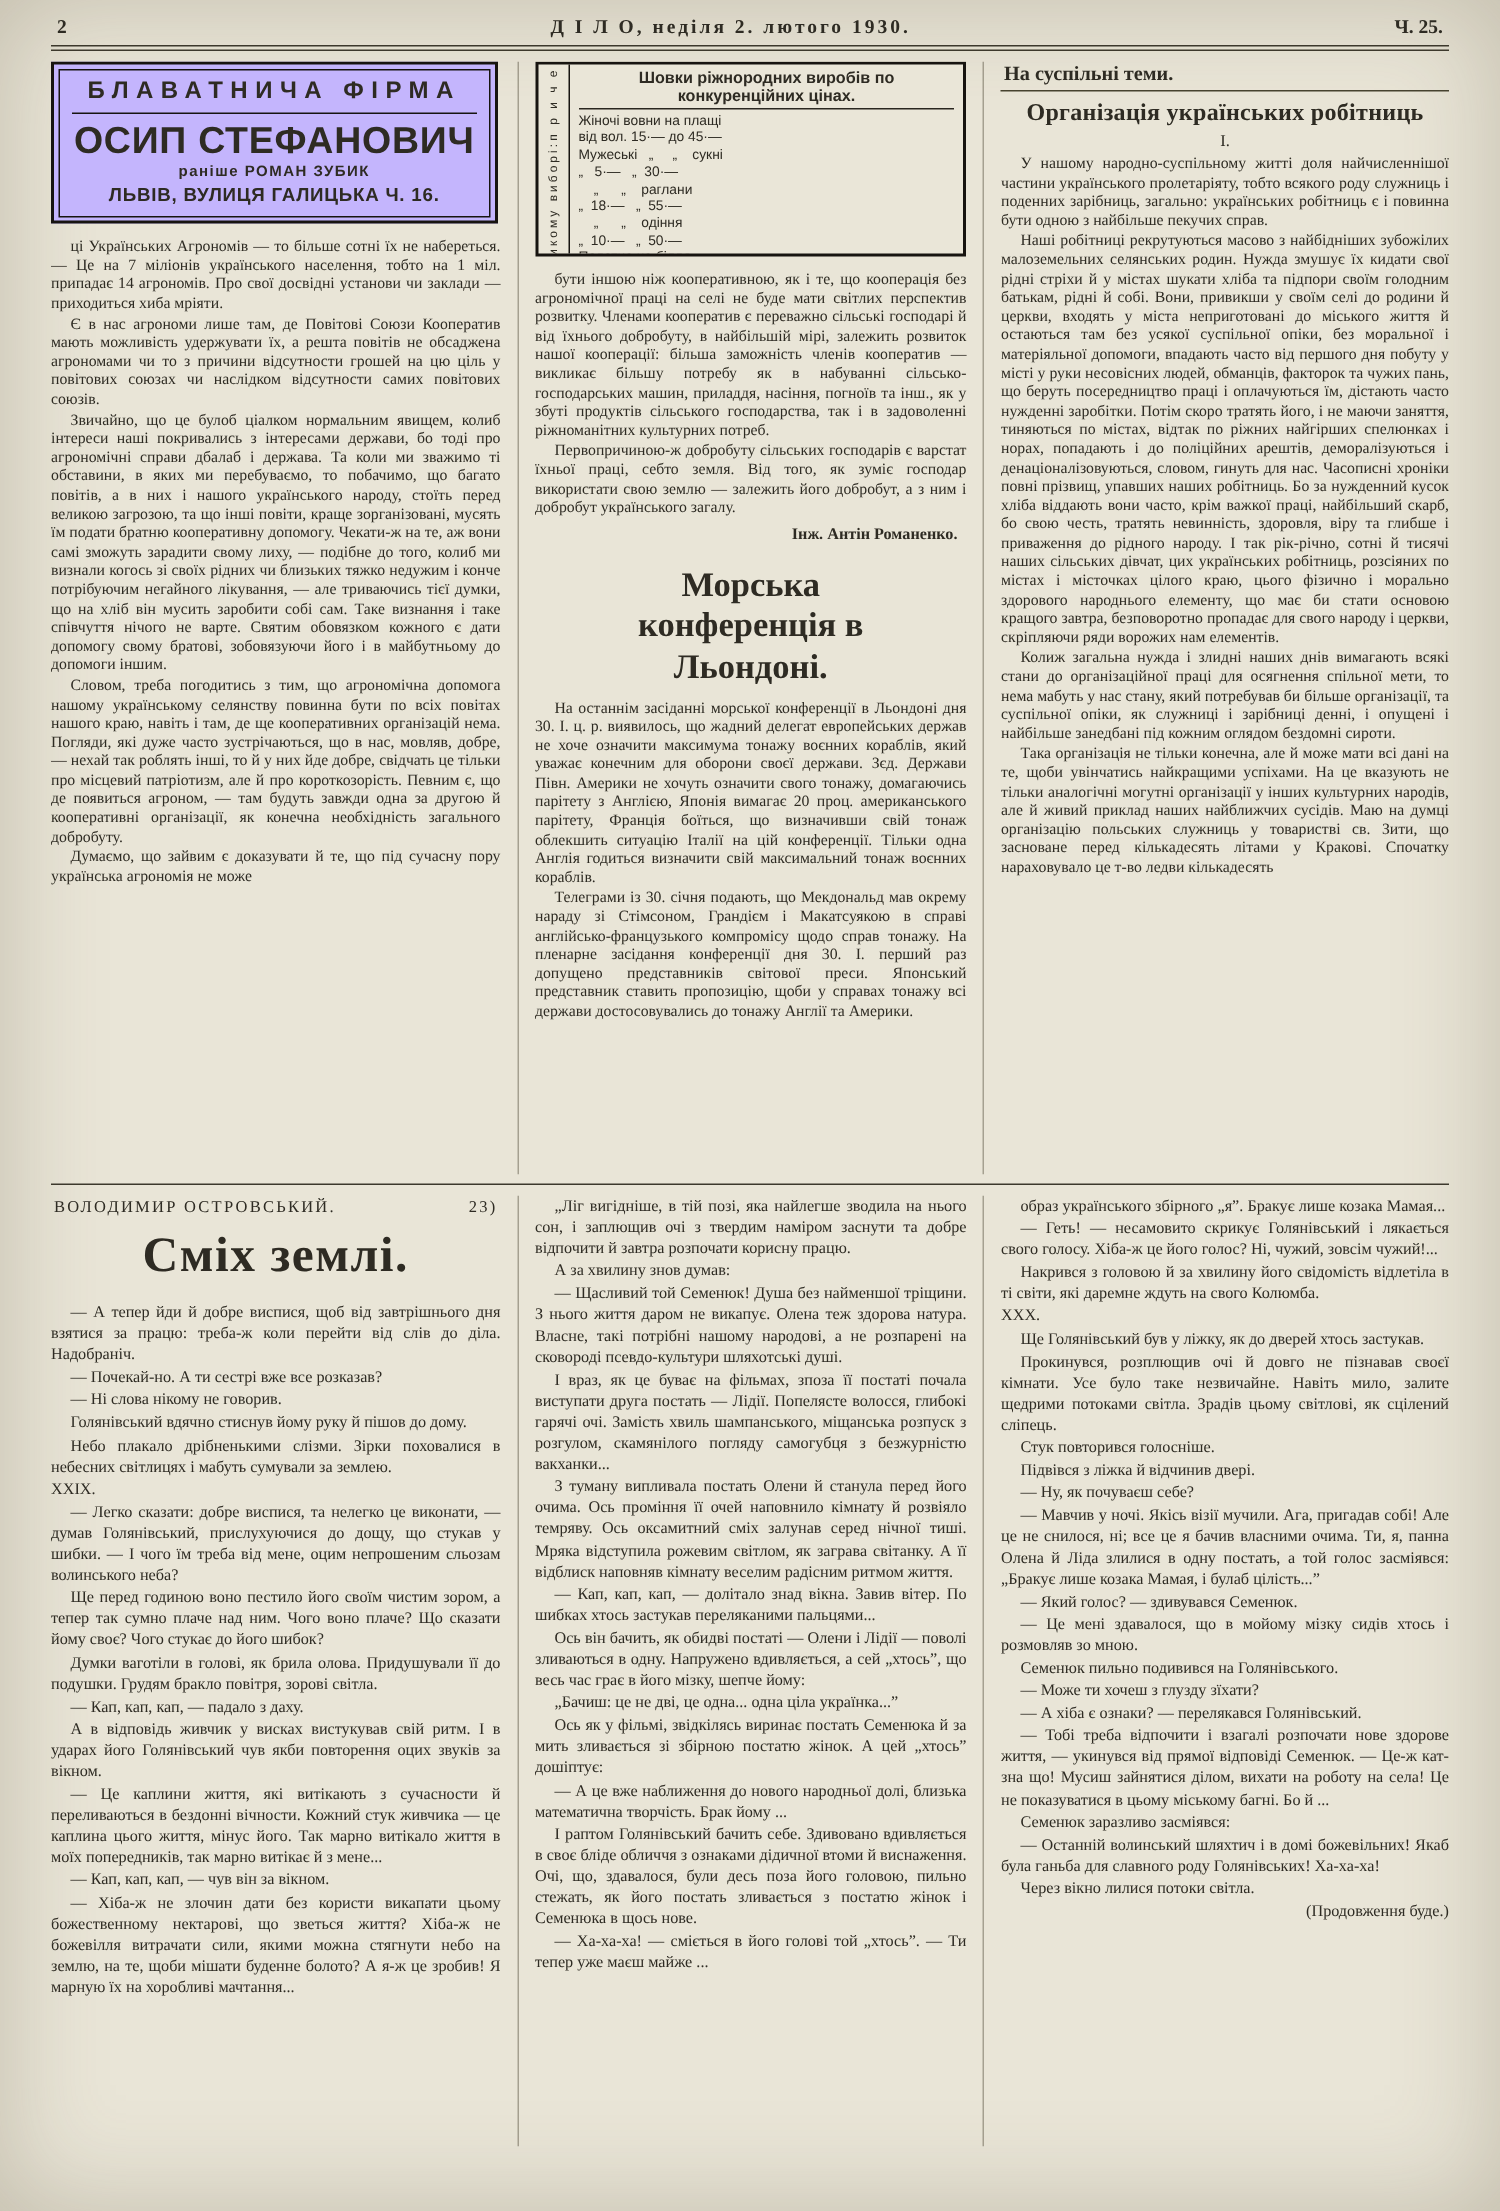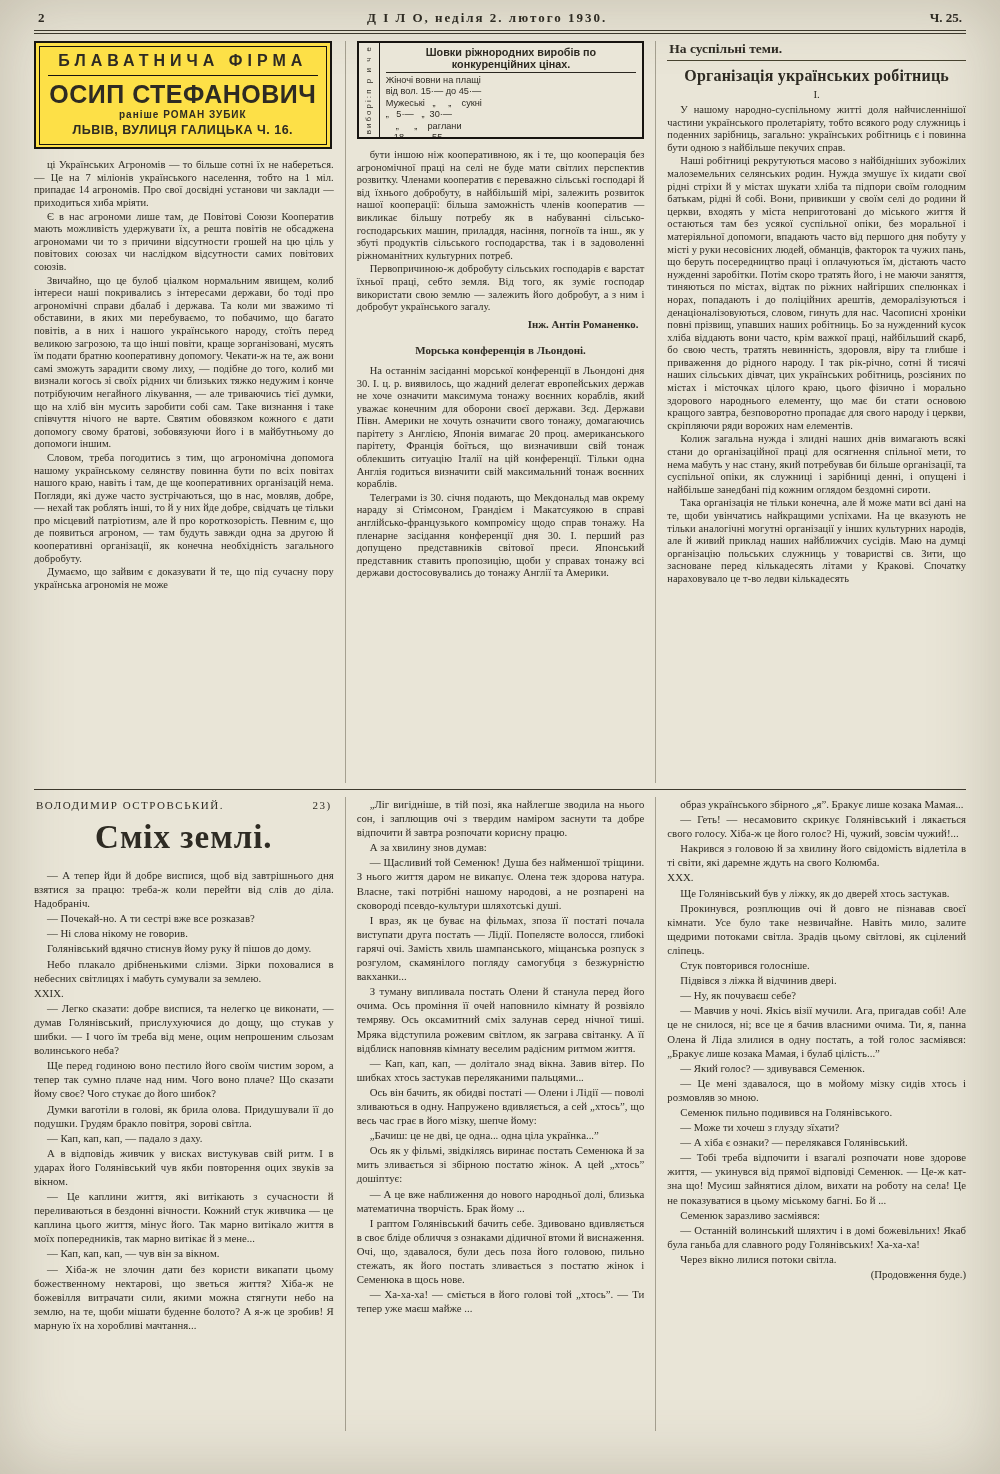--- a/index.html
+++ b/index.html
@@ -24,50 +24,50 @@
   .col:last-child { padding-right:0; }
   .col + .col { border-left:1px solid rgba(82,76,58,.45); }
   .section-divider { border-top:1px solid #3c382c; margin:6px 0 7px 0; }
   
   .body-text { font-size:10.5px; line-height:12.6px; text-align:justify; }
   .body-text p { text-indent:13px; margin:0 0 1px 0; }
   .feuilleton.body-text { font-size:10.8px; line-height:14.1px; }
   .signature { text-align:right; font-weight:bold; font-size:10.8px; margin:4px 6px 2px 0; }
   
   .ad-firm { border:2.5px solid #171410; position:relative; text-align:center;
-    padding:9px 10px 10px 10px; margin:0 2px 10px 0; background:#fde047;
+    padding:9px 10px 10px 10px; margin:0 2px 10px 0; background:#c4b5fd;
     font-family:"Liberation Sans", sans-serif; }
   .ad-firm::after { content:""; position:absolute; inset:2.5px; border:1px solid #171410; pointer-events:none; }
   .ad-firm-kicker { font-size:16px; font-weight:bold; letter-spacing:5px;
     border-bottom:1.5px solid #171410; padding-bottom:5px; margin:0 2px 5px 2px; }
   .ad-firm-name { font-size:25px; font-weight:bold; letter-spacing:.5px; line-height:1.05; }
   .ad-firm-sub { font-size:10px; letter-spacing:1px; font-weight:bold; margin-top:2px; }
   .ad-firm-addr { font-size:12.5px; font-weight:bold; margin-top:3px; letter-spacing:.5px; }
   
-  .ad-silk { border:2px solid #171410; display:flex; margin:0 0 10px 0; height:98px;
+  .ad-silk { border:2px solid #171410; display:flex; margin:0 0 10px 0; height:130px;
     background:#eae6d8; font-family:"Liberation Sans", sans-serif; }
   .ad-silk-side { width:21px; border-right:1px solid #171410; display:flex; flex-direction:column;
     align-items:center; justify-content:space-around; padding:2px 0; overflow:hidden; }
   .vert { writing-mode:vertical-rl; transform:rotate(180deg); font-size:8px; letter-spacing:2px; white-space:nowrap; }
   .ad-silk-main { flex:1; padding:3px 6px 2px 6px; overflow:hidden; }
   .ad-silk-title { font-weight:bold; font-size:10.8px; text-align:center;
     border-bottom:1px solid #2a2720; padding-bottom:2px; margin-bottom:2px; }
   .ad-silk-rows { font-size:9.2px; line-height:11.4px; }
   .ad-silk-rows p { margin:0; }
   .row-split { display:flex; justify-content:space-between;flex-direction:column; }
   .row-split span { white-space:pre; }
   .ad-silk-bold { font-weight:bold; font-size:10.8px; text-align:center; margin-top:1px; letter-spacing:.5px; }
   .ad-silk-note { font-size:8.2px; text-align:center; font-weight:bold; margin-top:1px; }
   
   .kicker { font-weight:bold; font-size:13.5px; border-bottom:1px solid #46422f;
     padding:0 0 3px 2px; margin-bottom:6px; }
   .themes-title { font-size:16px; font-weight:bold; text-align:center; white-space:nowrap;
     margin:3px 0 3px 0; letter-spacing:.2px; }
   .part-num { text-align:center; font-size:11px; margin-bottom:4px; }
-  .navy-title { font-size:11px; font-weight:bold; text-align:center; line-height:1.2;
+  .navy-title { font-size:23px; font-weight:bold; text-align:center; line-height:1.2;
     margin:14px 50px 8px 50px; }
   .feuilleton-byline { display:flex; justify-content:space-between; font-size:11px;
     letter-spacing:1.5px; padding:2px 2px 0 2px; }
   .feuilleton-title { font-size:33px; font-weight:bold; text-align:center; margin:8px 0 12px 0; letter-spacing:1px; }
 </style>
 </head>
 <body>
 
 <div class="page">
 

